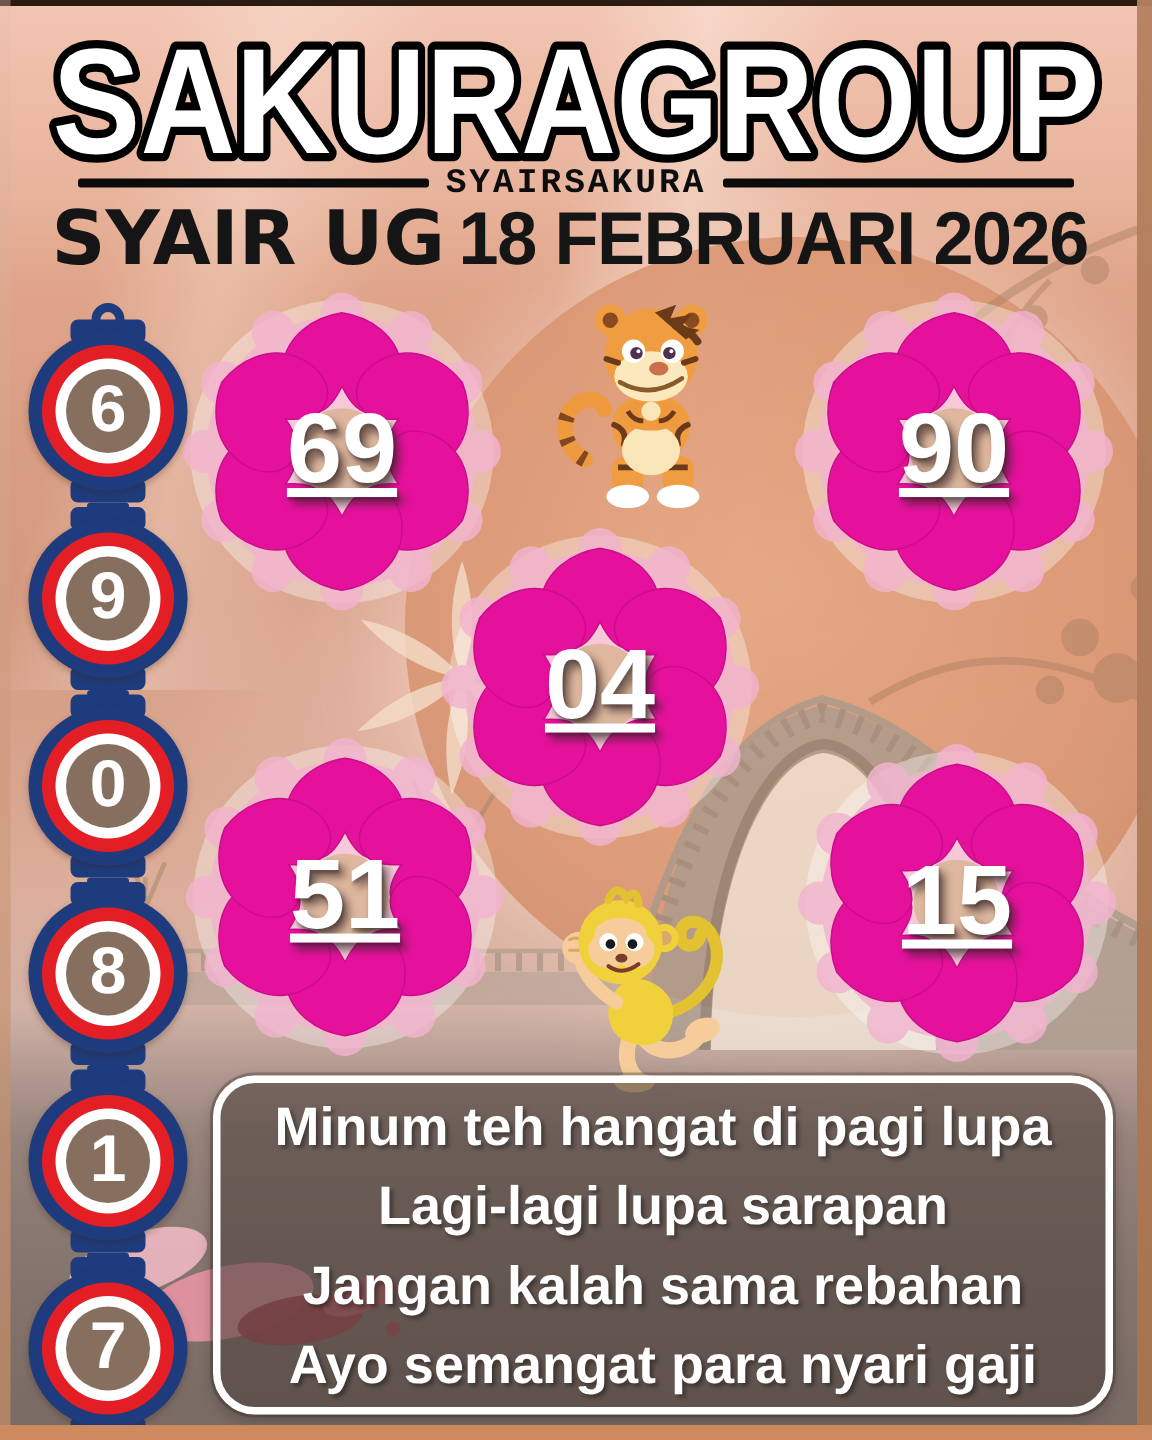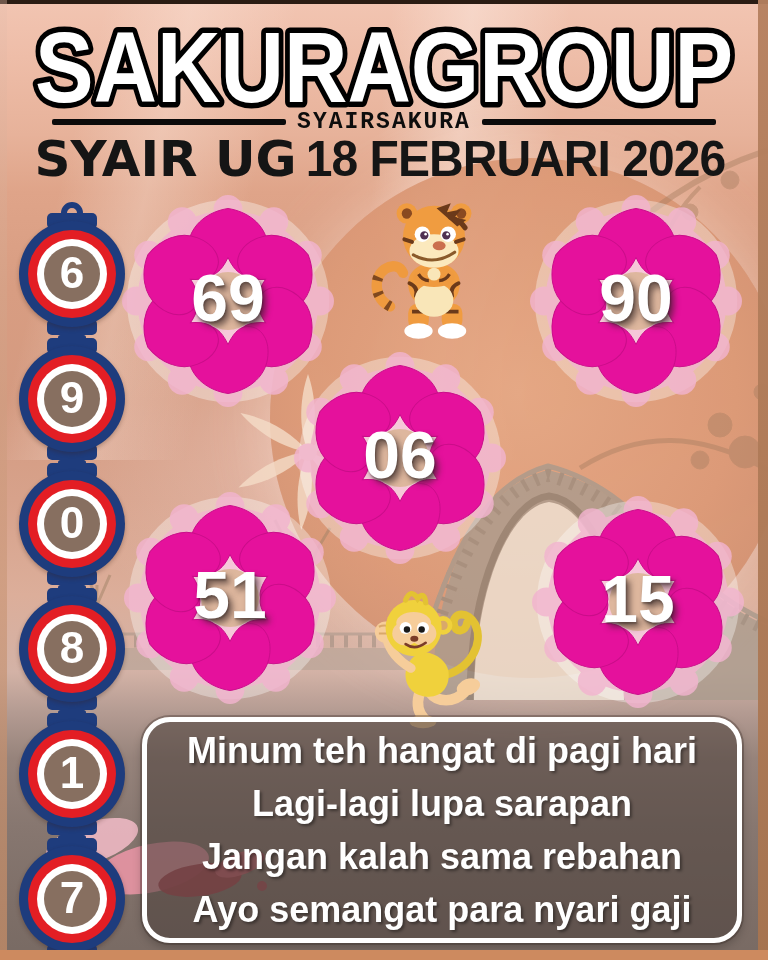--- a/index.html
+++ b/index.html
@@ -76,20 +76,21 @@
   }
   .coil{position:absolute;left:58px;width:28px;z-index:10;}
   .coil span{display:block;width:28px;height:5px;margin:2px 0;background:#1e3c7d;border-radius:3px;}
   
   .flower{position:absolute;width:212px;height:212px;z-index:10;}
   .flower svg{position:absolute;inset:0;}
   .flower-num{
     position:absolute;left:50%;top:50%;transform:translate(-50%,-54%);
     font-size:66px;font-weight:800;color:#ffffff;line-height:1;
     text-shadow:4px 5px 6px rgba(50,35,35,.65),1px 2px 2px rgba(0,0,0,.35);
+    text-decoration:underline;
   }
   .mascot{position:absolute;z-index:9;}
   
   .poem-box{
     position:absolute;left:142px;top:717px;width:600px;height:226px;z-index:12;
     border:5px solid #ffffff;border-radius:28px;box-sizing:border-box;
     background:rgba(77,66,60,.58);
     box-shadow:0 0 0 2px rgba(60,45,40,.35),0 4px 10px rgba(0,0,0,.25);
     display:flex;flex-direction:column;justify-content:center;
   }
@@ -383,37 +384,37 @@
   <div class="flower" style="left:530px;top:195px">
     <svg viewBox="-110 -110 220 220">
         <use href="#flowerDef"></use>
       </svg>
     <div class="flower-num">90</div>
   </div>
   <div class="flower" style="left:294px;top:352px">
     <svg viewBox="-110 -110 220 220">
         <use href="#flowerDef"></use>
       </svg>
-    <div class="flower-num">06</div>
+    <div class="flower-num">04</div>
   </div>
   <div class="flower" style="left:124px;top:492px">
     <svg viewBox="-110 -110 220 220">
         <use href="#flowerDef"></use>
       </svg>
     <div class="flower-num">51</div>
   </div>
   <div class="flower" style="left:532px;top:496px">
     <svg viewBox="-110 -110 220 220">
         <use href="#flowerDef"></use>
       </svg>
     <div class="flower-num">15</div>
   </div>
 
   <div class="poem-box">
-    <p>Minum teh hangat di pagi hari</p>
+    <p>Minum teh hangat di pagi lupa</p>
     <p>Lagi-lagi lupa sarapan</p>
     <p>Jangan kalah sama rebahan</p>
     <p>Ayo semangat para nyari gaji</p>
   </div>
 
   <div class="frame-top"></div>
   <div class="frame-right"></div>
   <div class="frame-left"></div>
   <div class="frame-bottom"></div>
 

